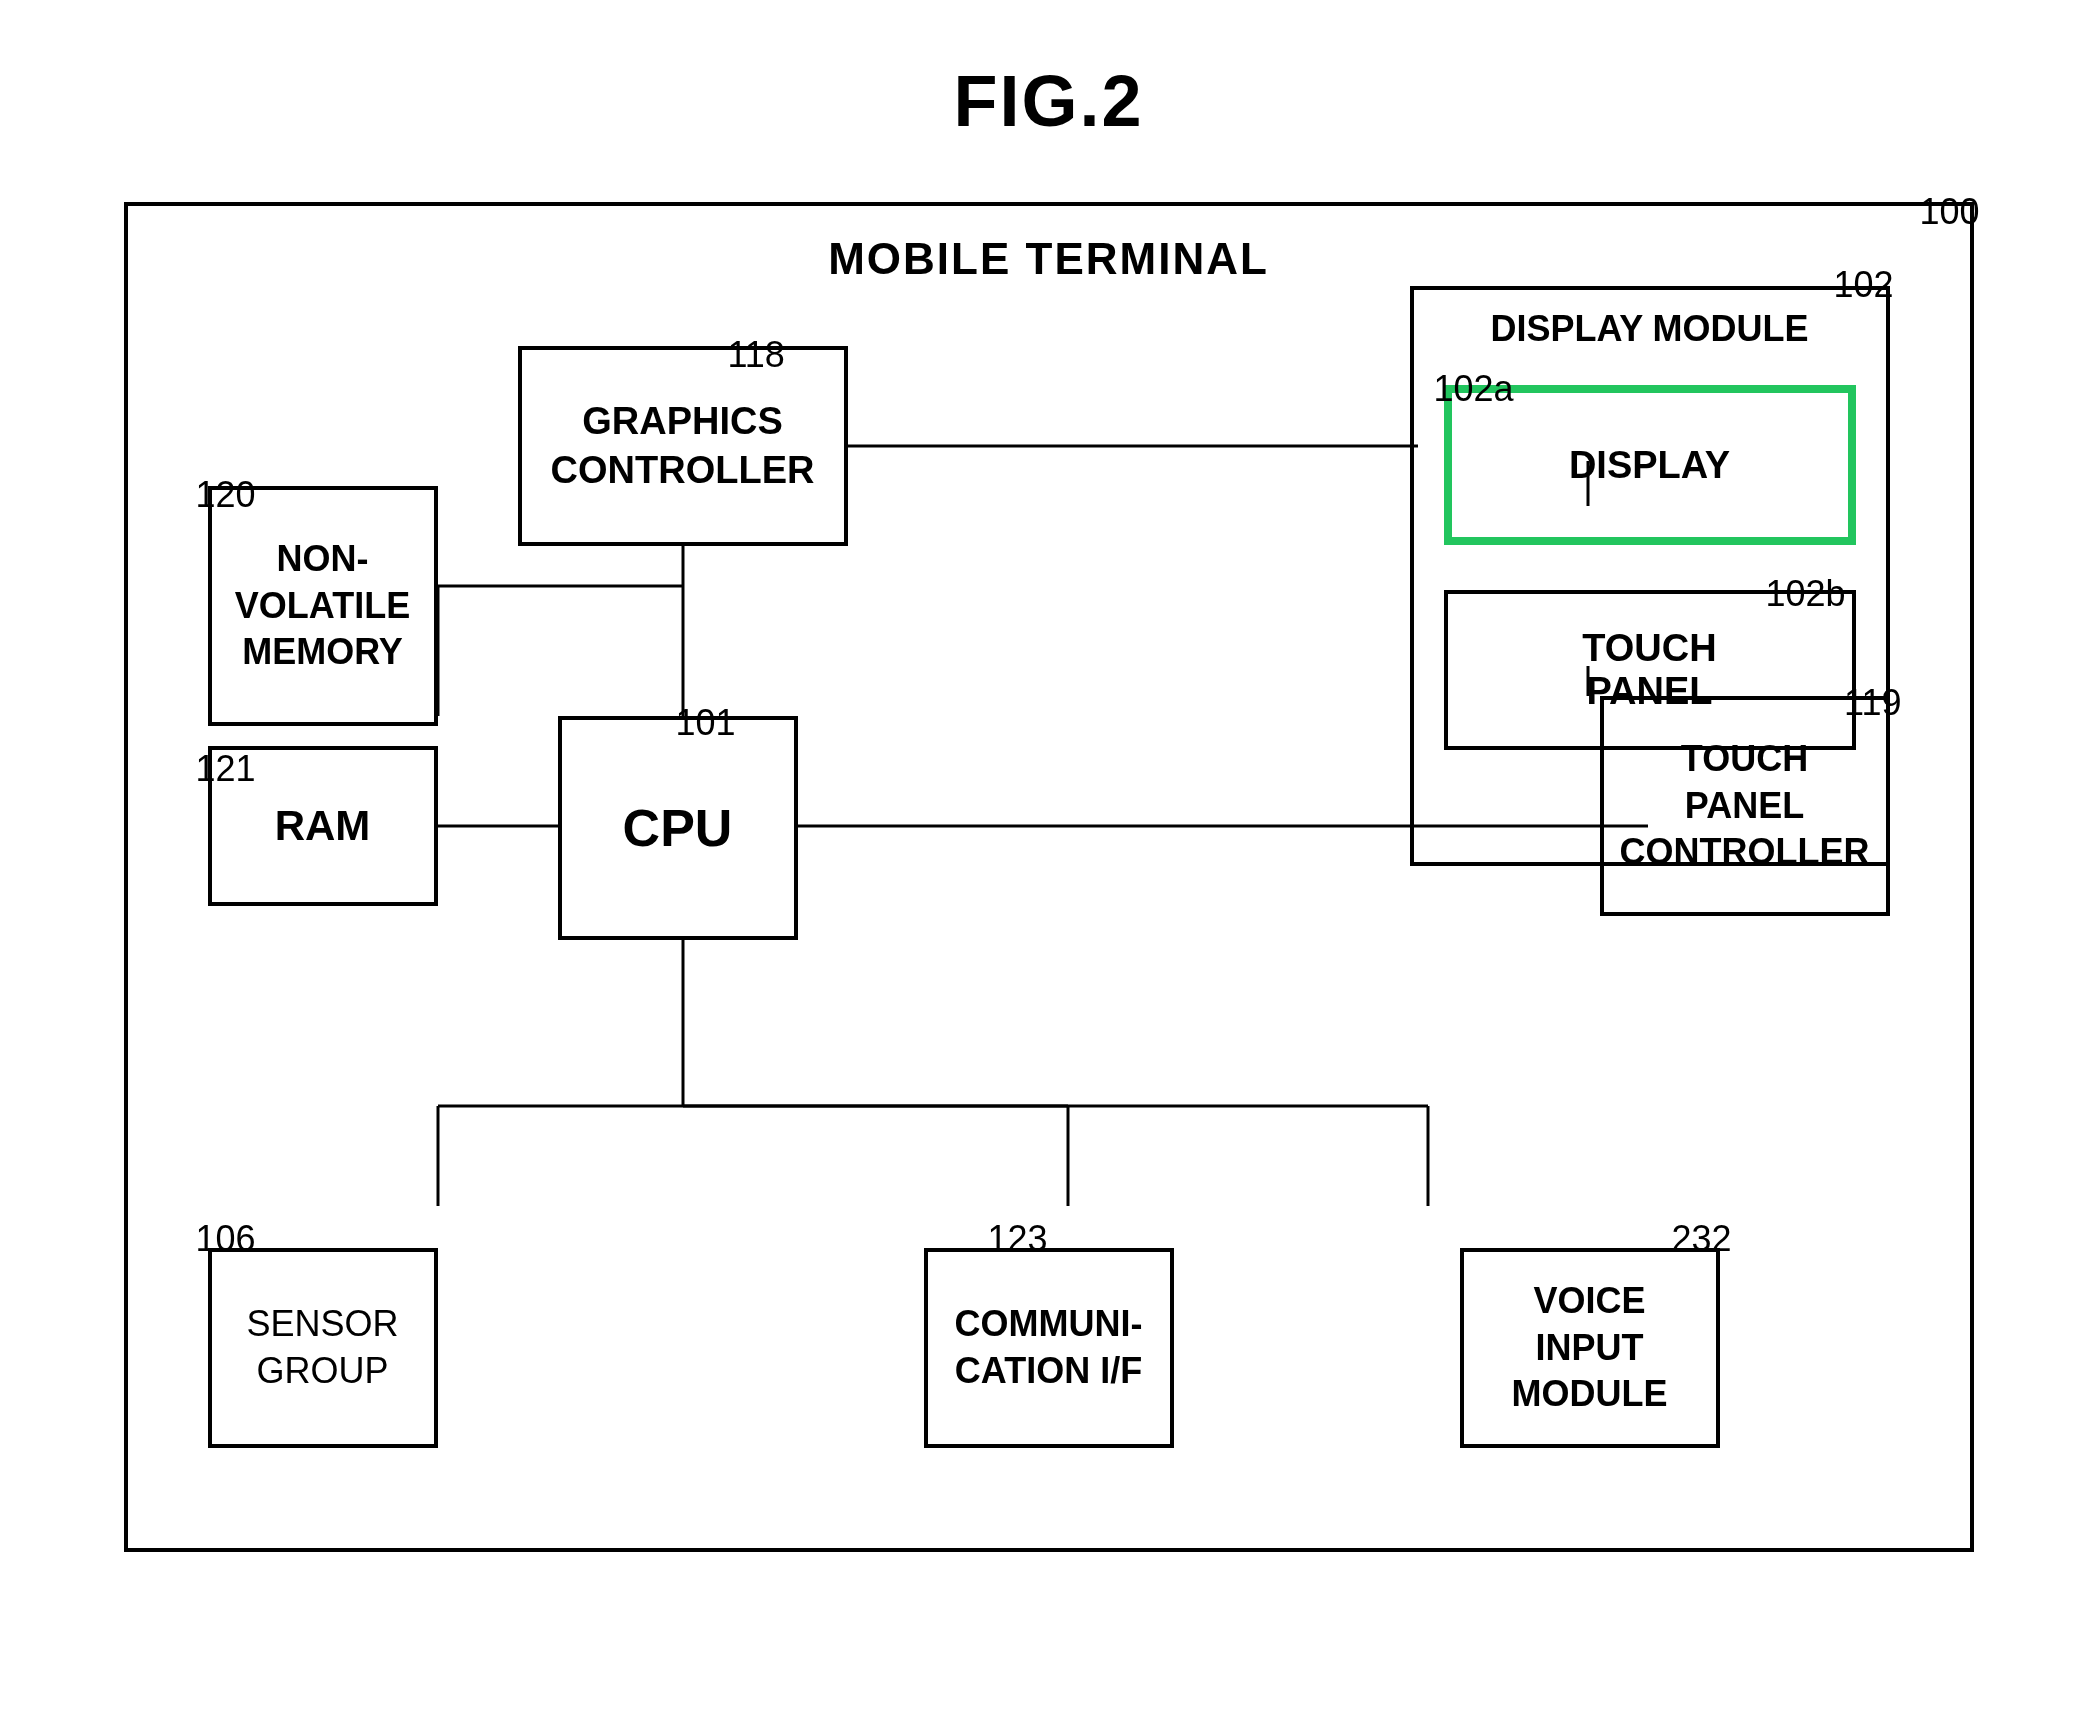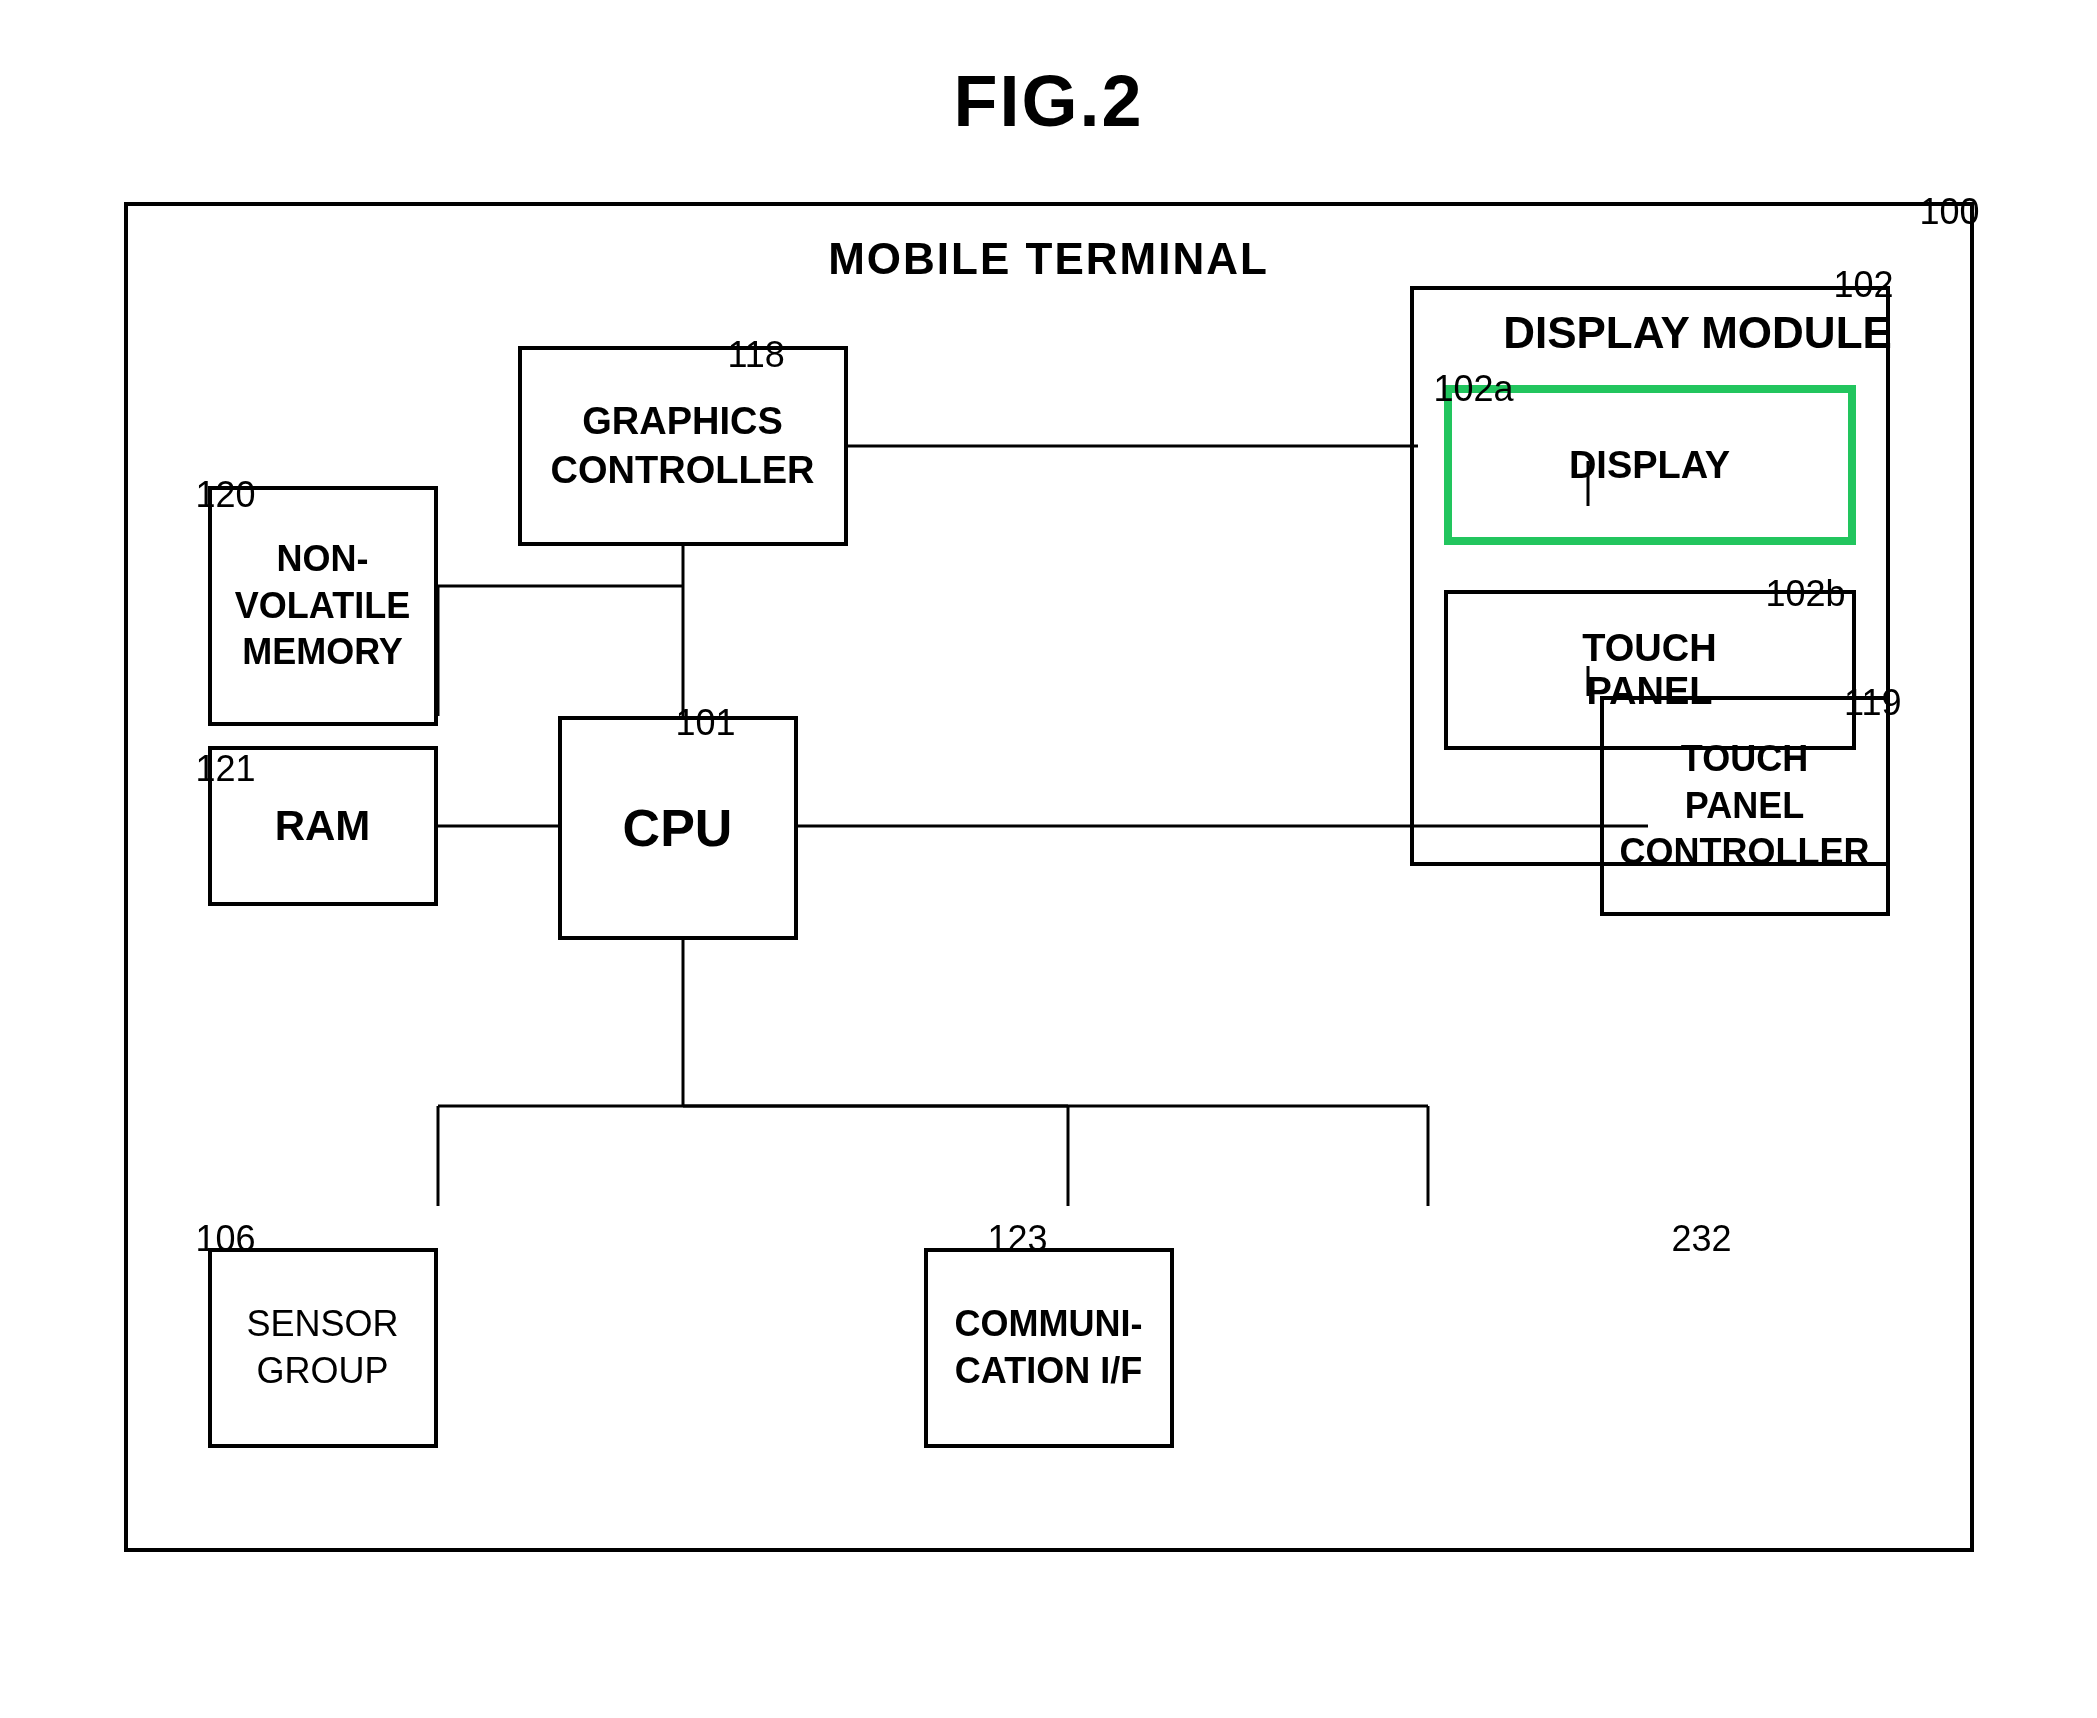--- a/index.html
+++ b/index.html
@@ -58,25 +58,24 @@
       width: 480px;
       height: 580px;
       border: 4px solid #000;
     }
 
     .display-module-label {
       position: absolute;
       top: 18px;
       left: 50%;
       transform: translateX(-50%);
-      font-size: 44px;
+      font-size: 36px;
       font-weight: bold;
       text-align: right;
       white-space: nowrap;
-      margin-left: 48px;
     }
 
     .ref-102 { top: 58px; right: 76px; }
 
     
     .display-box {
       position: absolute;
       top: 95px;
       left: 30px;
       right: 30px;
@@ -389,15 +388,18 @@
   <div class="sensor-box">
     <span class="sensor-label">SENSOR<br>GROUP</span>
   </div>
   <span class="ref-num ref-106">106</span>
 
   <div class="comm-box">
     <span class="comm-label">COMMUNI-<br>CATION I/F</span>
   </div>
   <span class="ref-num ref-123">123</span>
 
+  <div class="vim-box">
+    <span class="vim-label">VOICE<br>INPUT<br>MODULE</span>
+  </div>
   <span class="ref-num ref-124">232</span>
 
 </div>
 
 </body></html>

